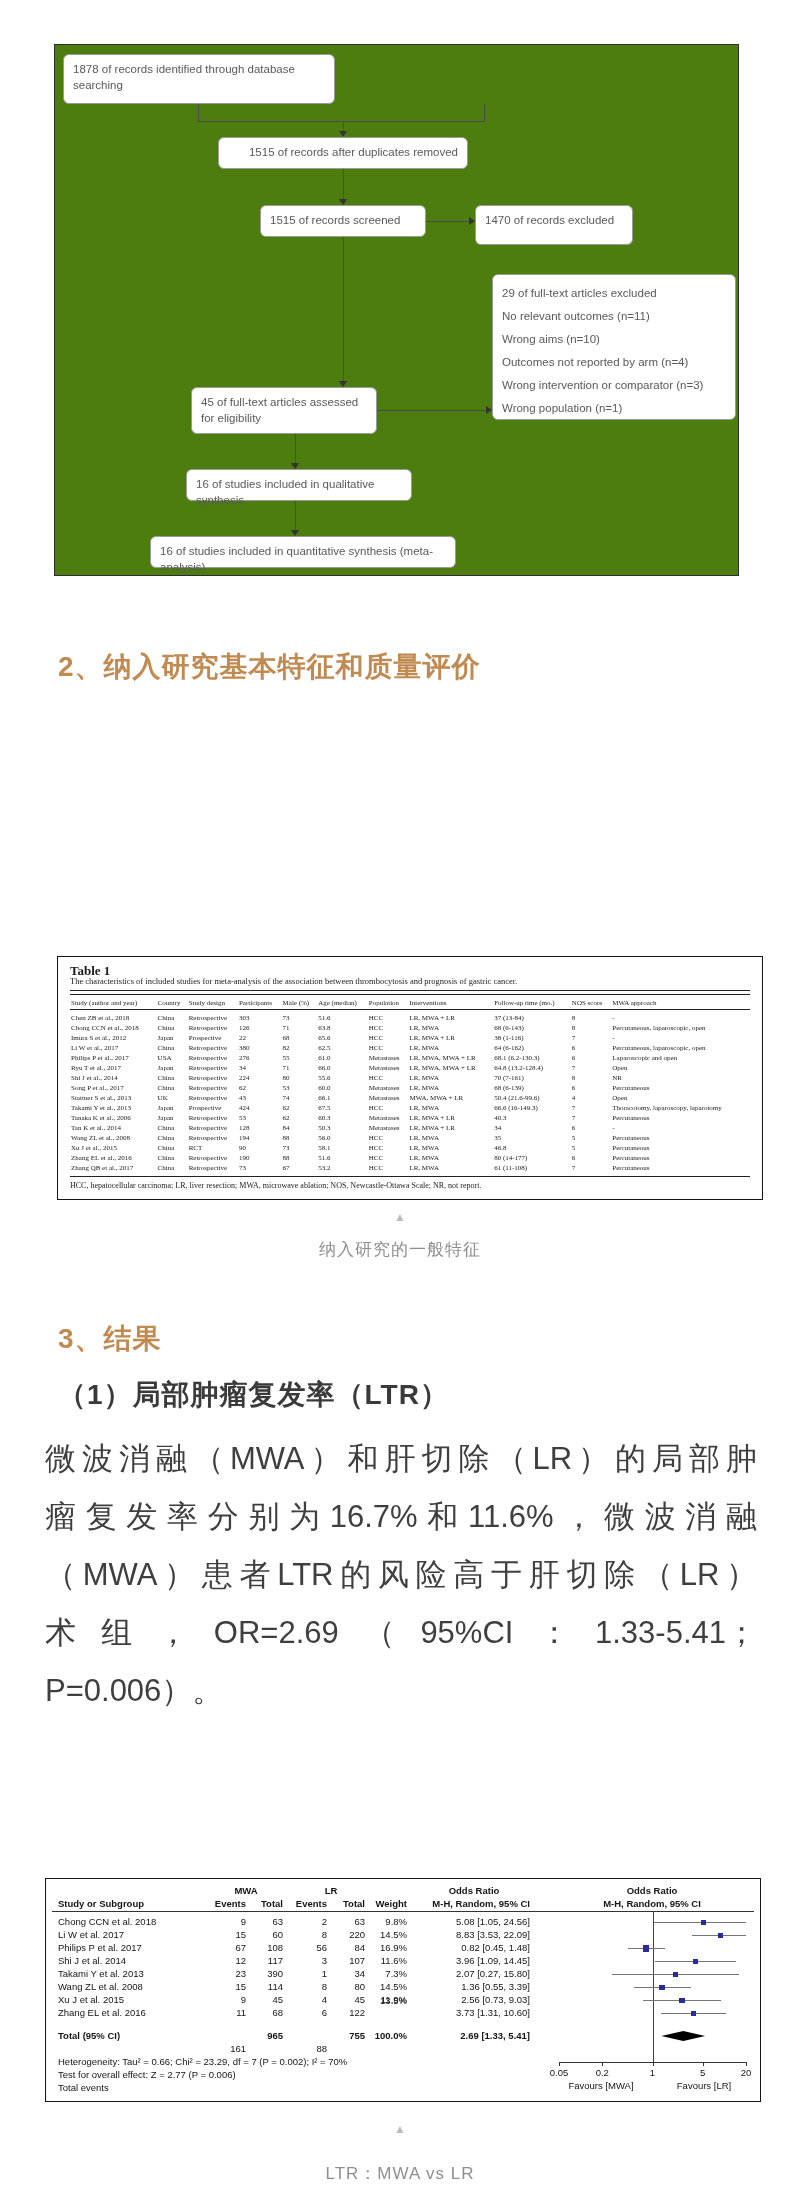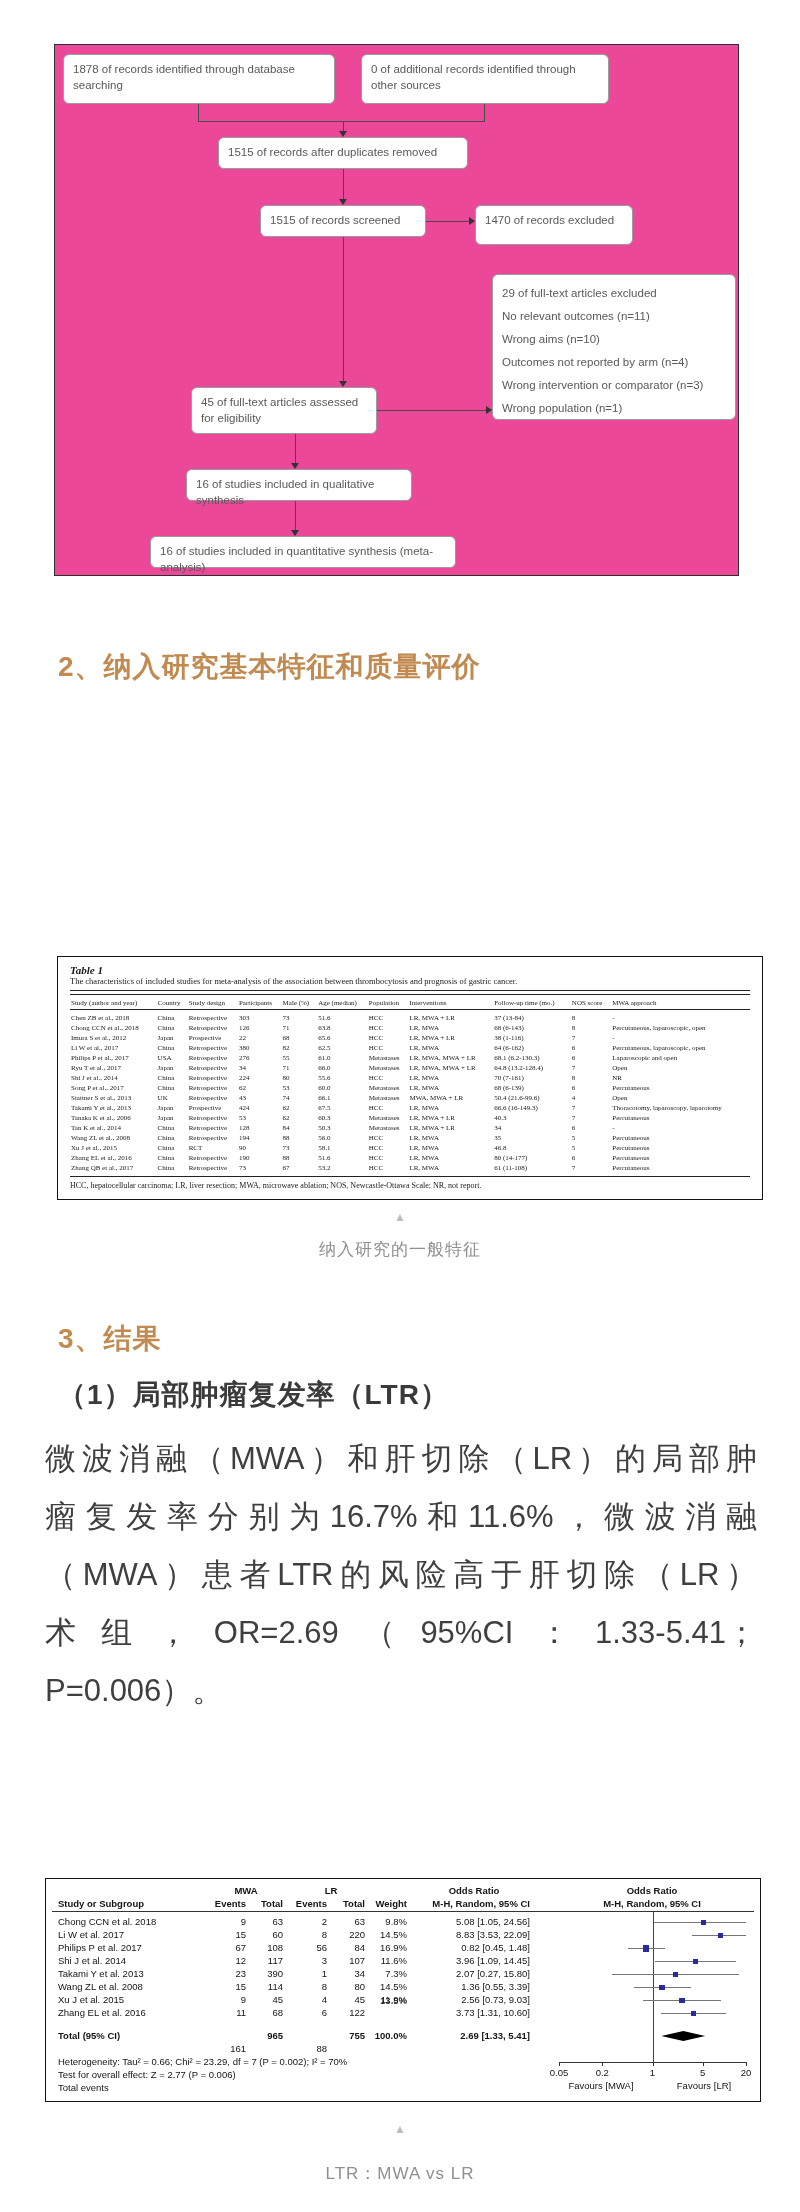--- a/index.html
+++ b/index.html
@@ -1,21 +1,21 @@
 <!DOCTYPE html>
 <html><head>
 <meta charset="utf-8">
 <style>
   html,body{margin:0;padding:0;background:#fff;}
   #page{position:relative;width:800px;height:2212px;background:#fff;overflow:hidden;
         font-family:"Liberation Sans","DejaVu Sans",sans-serif;}
 
   
   .flow-frame{position:absolute;left:54px;top:44px;width:683px;height:530px;
-              border:1px solid #2e2e2e;background:#ec4899;}
+              border:1px solid #2e2e2e;background:#4d7c0f;}
   .fbox{position:absolute;border:1px solid #9b9b9b;border-radius:6px;background:#fff;
         color:#595959;font-size:11.5px;line-height:16px;padding:6px 9px;box-sizing:border-box;}
   .fexc-line{white-space:nowrap;line-height:23px;}
   .fline{position:absolute;background:#4a4a4a;}
   .arr-d{position:absolute;width:0;height:0;border-left:4px solid transparent;
          border-right:4px solid transparent;border-top:6px solid #333;}
   .arr-r{position:absolute;width:0;height:0;border-top:4px solid transparent;
          border-bottom:4px solid transparent;border-left:6px solid #333;}
 
   
@@ -25,21 +25,21 @@
            letter-spacing:1px;}
   .para{position:absolute;left:45px;width:712px;color:#3f3f3f;font-size:31px;}
   .para-line{height:58px;line-height:58px;text-align:justify;text-align-last:justify;
              white-space:nowrap;}
   .para-line.last{text-align-last:left;}
 
   
   .t1-frame{position:absolute;left:57px;top:956px;width:706px;border:1.5px solid #141414;
             background:#fff;box-sizing:border-box;padding:8px 12px 8px 12px;
             font-family:"Liberation Serif","DejaVu Serif",serif;color:#1a1a1a;}
-  .t1-title{font-size:11px;font-weight:bold;line-height:11px;font-style:italic;}
+  .t1-title{font-size:13px;font-weight:bold;line-height:11px;}
   .t1-sub{font-size:8.5px;line-height:11px;}
   .t1-dbl{height:3px;border-top:1px solid #222;border-bottom:1px solid #222;margin-top:3px;}
   table.t1{width:100%;border-collapse:collapse;font-size:7px;margin-top:1px;}
   table.t1 th{font-weight:normal;text-align:left;padding:3px 1px 2px 1px;
               border-bottom:1px solid #222;white-space:nowrap;}
   table.t1 td{padding:0 1px;line-height:10px;white-space:nowrap;vertical-align:top;}
   table.t1 tr.first td{padding-top:3px;}
   .t1-thick{border-top:1.5px solid #222;margin-top:3px;}
   .t1-foot{font-size:8px;margin-top:4px;line-height:10px;}
 
@@ -65,22 +65,21 @@
   .f-axis{position:absolute;height:1px;background:#333;}
   .f-tick{position:absolute;width:1px;height:4px;background:#333;}
 </style>
 </head>
 <body>
 
 <div id="page">
 
   <div class="flow-frame">
     <div class="fbox" style="left:8px;top:9px;width:272px;height:50px;">1878 of records identified through database searching</div>
-    <div class="fbox" style="left:306px;top:9px;width:248px;height:50px;">0 of additional records identified through other sources</div>
-    <div class="fbox" style="left:163px;top:92px;width:250px;height:32px;">1515 of records after duplicates removed</div>
+    <div class="fbox" style="left:163px;top:92px;width:250px;height:32px;text-align:right;">1515 of records after duplicates removed</div>
     <div class="fbox" style="left:205px;top:160px;width:166px;height:32px;">1515 of records screened</div>
     <div class="fbox" style="left:420px;top:160px;width:158px;height:40px;">1470 of records excluded</div>
     <div class="fbox" style="left:437px;top:229px;width:244px;height:146px;padding-top:7px;">
         <div class="fexc-line">29 of full-text articles excluded</div>
         <div class="fexc-line">No relevant outcomes (n=11)</div>
         <div class="fexc-line">Wrong aims (n=10)</div>
         <div class="fexc-line">Outcomes not reported by arm (n=4)</div>
         <div class="fexc-line">Wrong intervention or comparator (n=3)</div>
         <div class="fexc-line">Wrong population (n=1)</div>
       </div>

